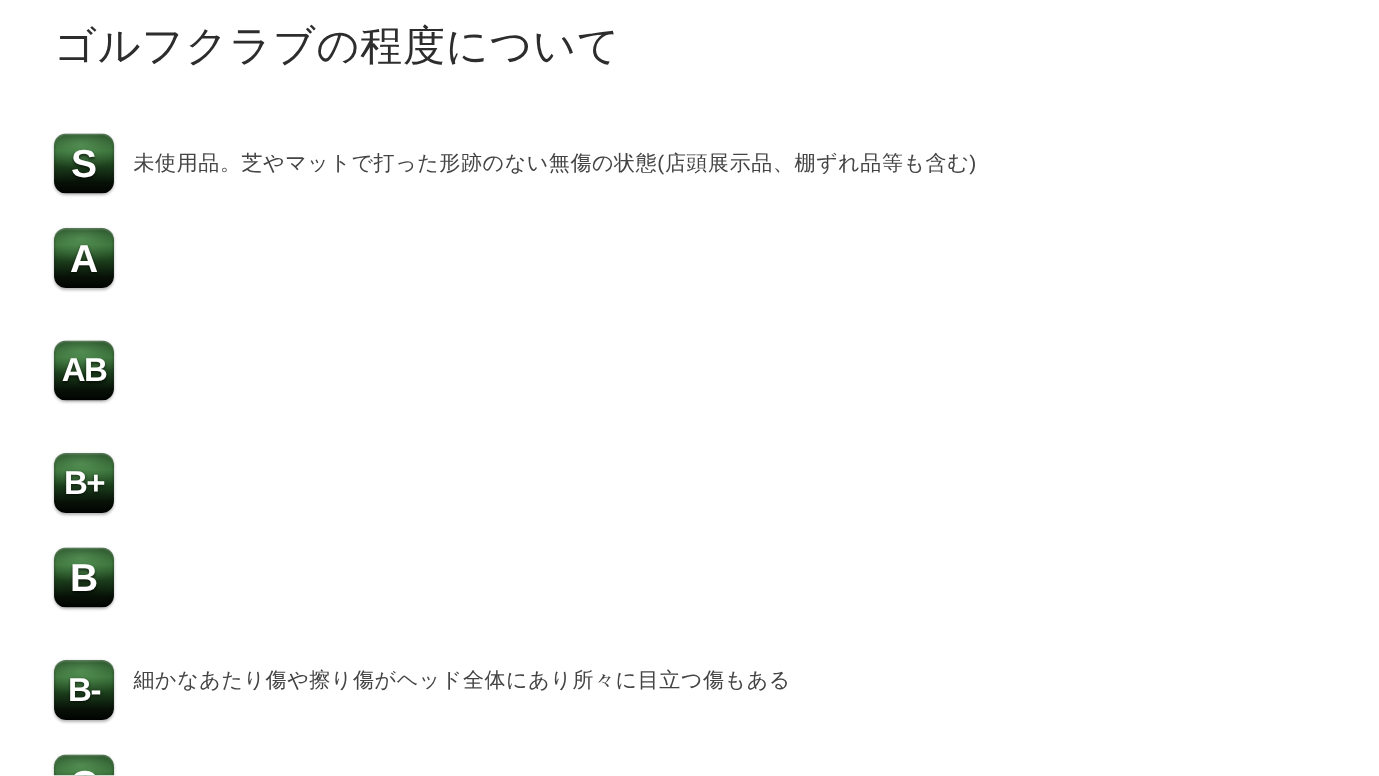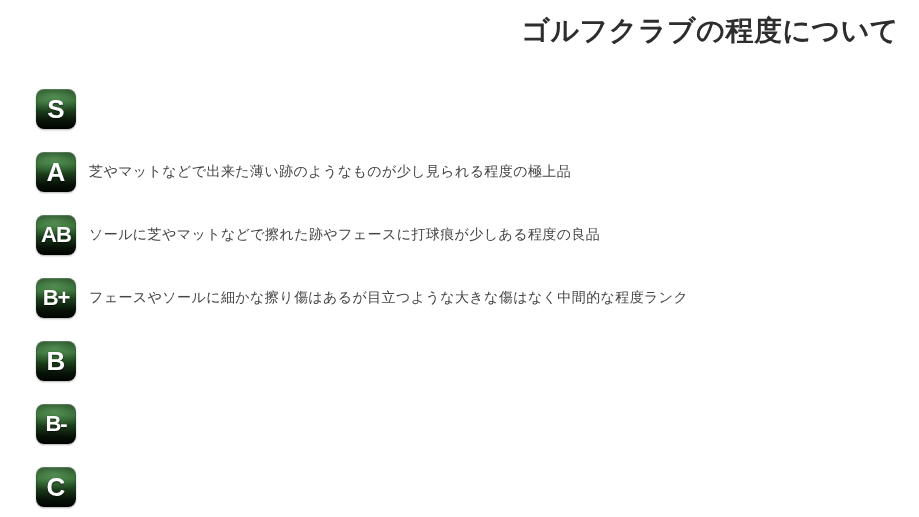--- a/index.html
+++ b/index.html
@@ -15,24 +15,23 @@
     background: #ffffff;
     overflow: hidden;
   }
   .container {
     padding: 13px 20px 0 36px;
   }
   .page-title {
     margin: 0;
     font-size: 28px;
     line-height: 1.25;
-    font-weight: 700;
+    font-weight: 400;
     color: #2d2d2d;
     letter-spacing: 0.5px;
-    text-align: right;
   }
   .grade-list {
     margin-top: 41px;
     display: flex;
     flex-direction: column;
     gap: 23px;
   }
   .grade-row {
     display: flex;
     align-items: center;
@@ -55,20 +54,21 @@
       linear-gradient(to bottom, #163616 0%, #2e632e 28%, #1b3d1b 55%, #071007 82%, #020502 100%);
     box-shadow:
       inset 0 1px 1px rgba(255,255,255,0.22),
       inset 0 -1px 2px rgba(0,0,0,0.55),
       0 1px 2px rgba(0,0,0,0.30);
     text-shadow: 0 1px 2px rgba(0,0,0,0.65);
   }
   .grade-badge.two-char {
     font-size: 22px;
     letter-spacing: -1px;
+    margin-top: 12px;
   }
   .grade-description {
     font-size: 14px;
     color: #444444;
     letter-spacing: 0.4px;
     line-height: 1.4;
     white-space: nowrap;
   }
 </style>
 </head>
@@ -76,53 +76,52 @@
 
 <div class="page">
   <div class="container">
     <h1 class="page-title">ゴルフクラブの程度について</h1>
 
     <div class="grade-list">
   <div class="grade-row">
     <span class="grade-badge">
       <span>S</span>
     </span>
+    <span class="grade-description">未使用品。芝やマットで打った形跡のない無傷の状態(店頭展示品、棚ずれ品等も含む)</span>
   </div>
 
   <div class="grade-row">
     <span class="grade-badge">
       <span>A</span>
     </span>
-    <span class="grade-description">芝やマットなどで出来た薄い跡のようなものが少し見られる程度の極上品</span>
   </div>
 
   <div class="grade-row">
     <span class="grade-badge two-char">
       <span>AB</span>
     </span>
-    <span class="grade-description">ソールに芝やマットなどで擦れた跡やフェースに打球痕が少しある程度の良品</span>
   </div>
 
   <div class="grade-row">
     <span class="grade-badge two-char">
       <span>B+</span>
     </span>
-    <span class="grade-description">フェースやソールに細かな擦り傷はあるが目立つような大きな傷はなく中間的な程度ランク</span>
   </div>
 
   <div class="grade-row">
     <span class="grade-badge">
       <span>B</span>
     </span>
   </div>
 
   <div class="grade-row">
     <span class="grade-badge two-char">
       <span>B-</span>
     </span>
+    <span class="grade-description">細かなあたり傷や擦り傷がヘッド全体にあり所々に目立つ傷もある</span>
   </div>
 
   <div class="grade-row">
     <span class="grade-badge">
       <span>C</span>
     </span>
   </div>
 </div>
   </div>
 </div>

